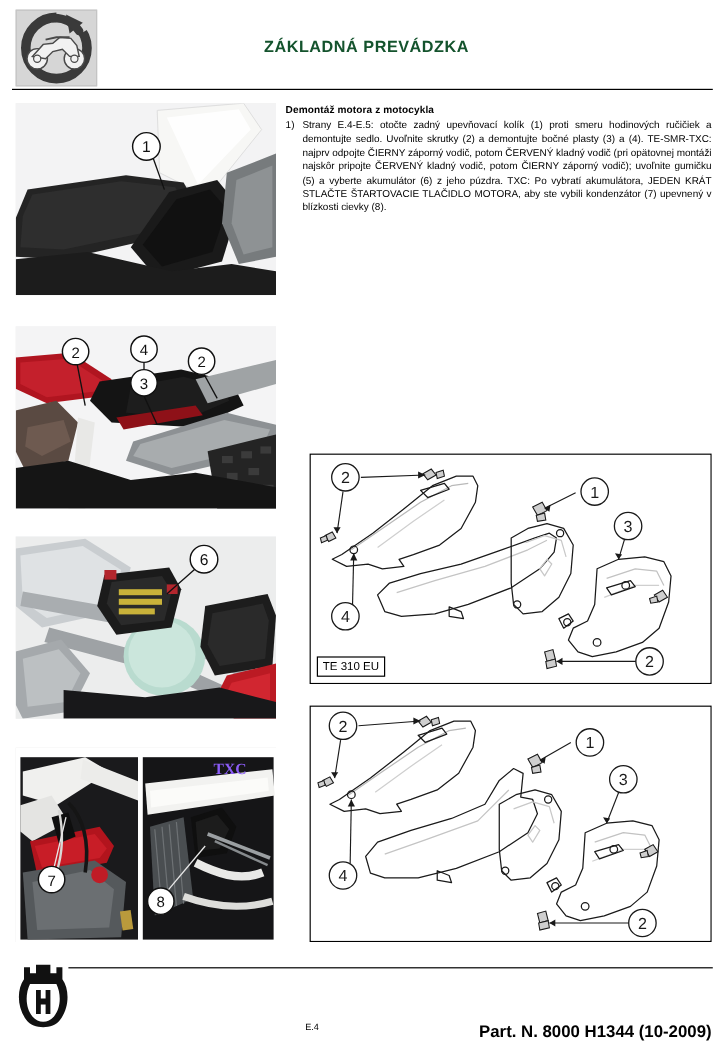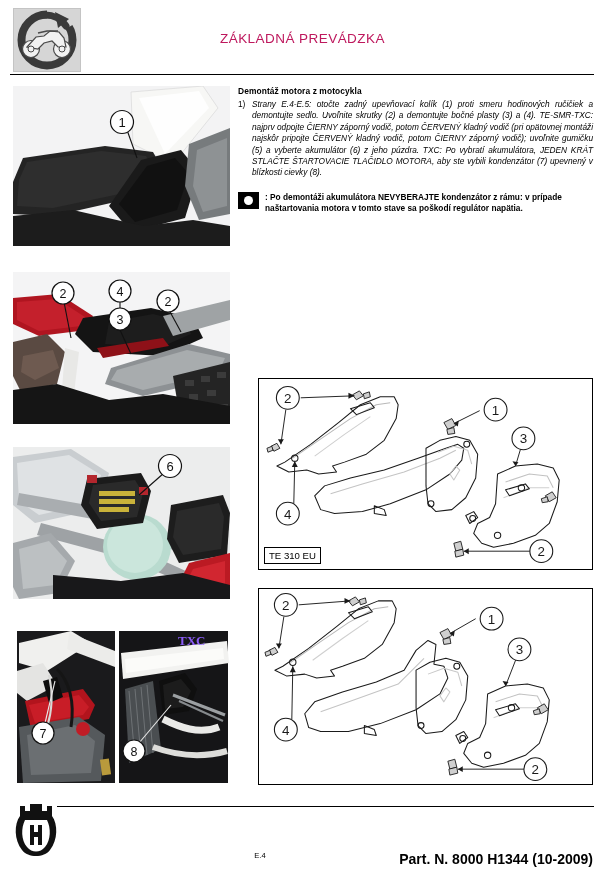--- a/index.html
+++ b/index.html
@@ -28,22 +28,22 @@
     width: 66px; height: 62px;
     background: #d6d6d6;
     border: 1px solid #c4c4c4;
   }
   #header-icon svg { display: block; }
   #header-title {
     position: absolute;
     left: 220px; top: 31px;
     font-size: 13.5px;
     letter-spacing: 0.45px;
-    font-weight: 400;
-    color: #be185d;
+    font-weight: 700;
+    color: #14532d;
     white-space: nowrap;
   }
   #header-rule {
     position: absolute;
     left: 10px; top: 74px;
     width: 584px;
     height: 0;
     border-top: 1.6px solid #000;
   }
 
@@ -68,21 +68,20 @@
   .step-num {
     flex: 0 0 auto;
     width: 14px;
     text-align: left;
   }
   .step-body {
     flex: 1 1 auto;
     text-align: justify;
     text-justify: inter-word;
     hyphens: none;
-    font-style: italic;
   }
 
   #warn-block {
     position: relative;
     margin-top: 13px;
     min-height: 36px;
   }
   #warn-icon {
     position: absolute;
     left: 0; top: 0;
@@ -210,28 +209,20 @@
 
 <div id="text-col">
 
   <div id="proc-title">Demontáž motora z motocykla</div>
 
   <div class="step">
     <div class="step-num">1)</div>
     <div class="step-body">Strany E.4-E.5: otočte zadný upevňovací kolík (1) proti smeru hodinových ručičiek a demontujte sedlo. Uvoľnite skrutky (2) a demontujte bočné plasty (3) a (4). TE-SMR-TXC: najprv odpojte ČIERNY záporný vodič, potom ČERVENÝ kladný vodič (pri opätovnej montáži najskôr pripojte ČERVENÝ kladný vodič, potom ČIERNY záporný vodič); uvoľnite gumičku (5) a vyberte akumulátor (6) z jeho púzdra. TXC: Po vybratí akumulátora, JEDEN KRÁT STLAČTE ŠTARTOVACIE TLAČIDLO MOTORA, aby ste vybili kondenzátor (7) upevnený v blízkosti cievky (8).</div>
   </div>
 
-  <div id="warn-block">
-    <div id="warn-icon"></div>
-    <div id="warn-text">
-      <span class="lead">: Po demontáži akumulátora NEVYBERAJTE kondenzátor z rámu:</span>
-      <span>v prípade naštartovania motora v tomto stave sa poškodí regulátor</span>
-      <span>napätia.</span>
-    </div>
-  </div>
 </div>
 
 <div class="photo" id="photo-1">
   <svg viewBox="0 0 217 160" preserveAspectRatio="none" aria-hidden="true">
     <rect width="217" height="160" fill="#f3f3f4"></rect>
 
     <path d="M118 6 L190 0 L205 22 L160 78 L120 58 Z" fill="#f7f7f5" stroke="#dcdcdc" stroke-width="0.8"></path>
     <path d="M126 12 L186 5 L196 22 L152 68 Z" fill="#ffffff" opacity="0.85"></path>
 
     <path d="M0 96 L10 72 L92 60 L140 66 L150 84 L120 112 L40 130 L0 128 Z" fill="#242424"></path>

